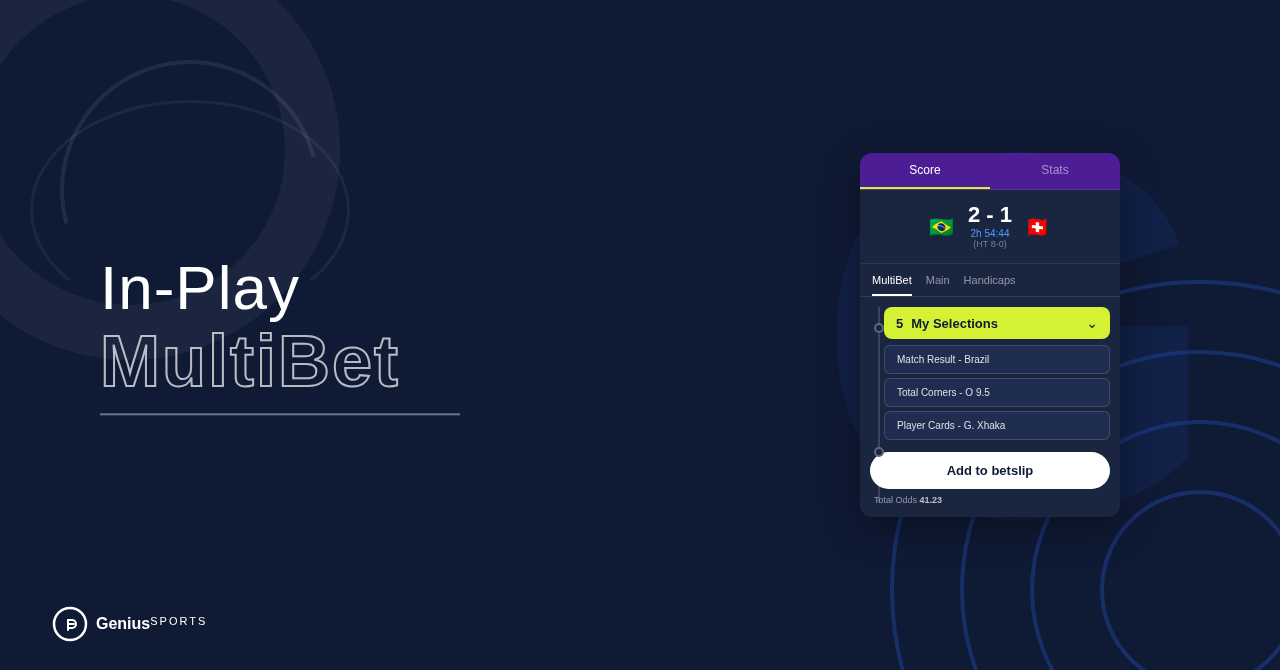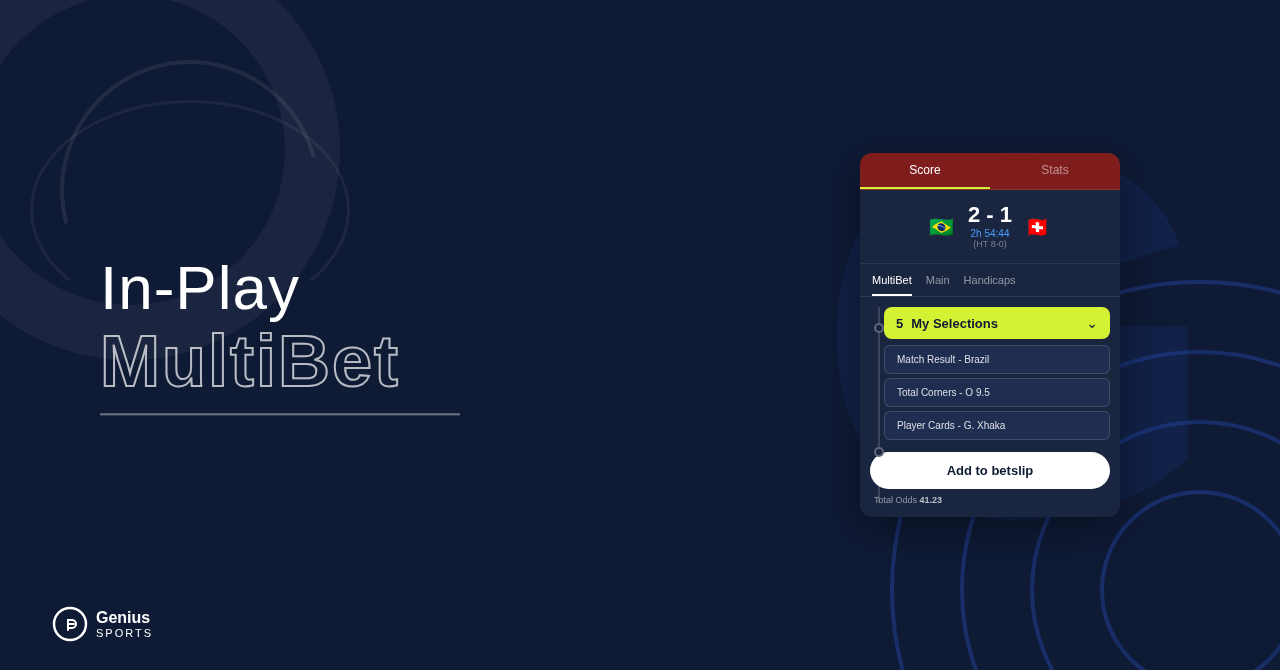--- a/index.html
+++ b/index.html
@@ -146,21 +146,20 @@
       color: white;
     }
 
     .genius-logo-icon {
       width: 36px;
       height: 36px;
     }
 
     .genius-logo-text {
       display: flex;
-      flex-direction: column;
       line-height: 1.1;
     }
 
     .genius-text {
       font-size: 16px;
       font-weight: 700;
       color: #ffffff;
     }
 
     .sports-text {
@@ -183,21 +182,21 @@
     .widget {
       background: #1a2540;
       border-radius: 12px;
       overflow: hidden;
       box-shadow: 0 10px 40px rgba(0,0,0,0.4);
     }
 
     
     .widget-tabs {
       display: flex;
-      background: #7f1d1d;
+      background: #4c1d95;
       border-bottom: 1px solid rgba(255,255,255,0.1);
     }
 
     .widget-tab {
       flex: 1;
       padding: 10px 0;
       text-align: center;
       font-size: 12px;
       color: rgba(255,255,255,0.5);
       cursor: pointer;

